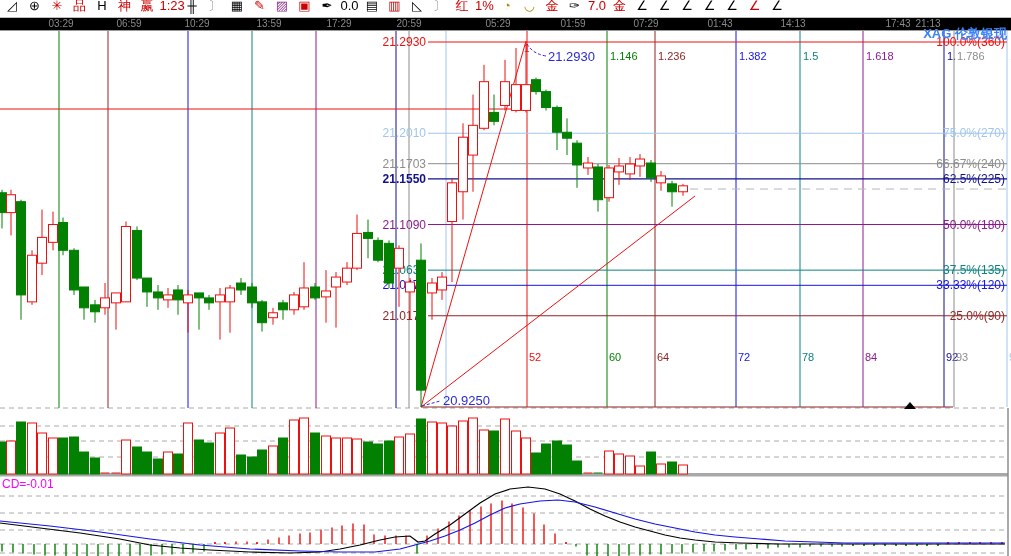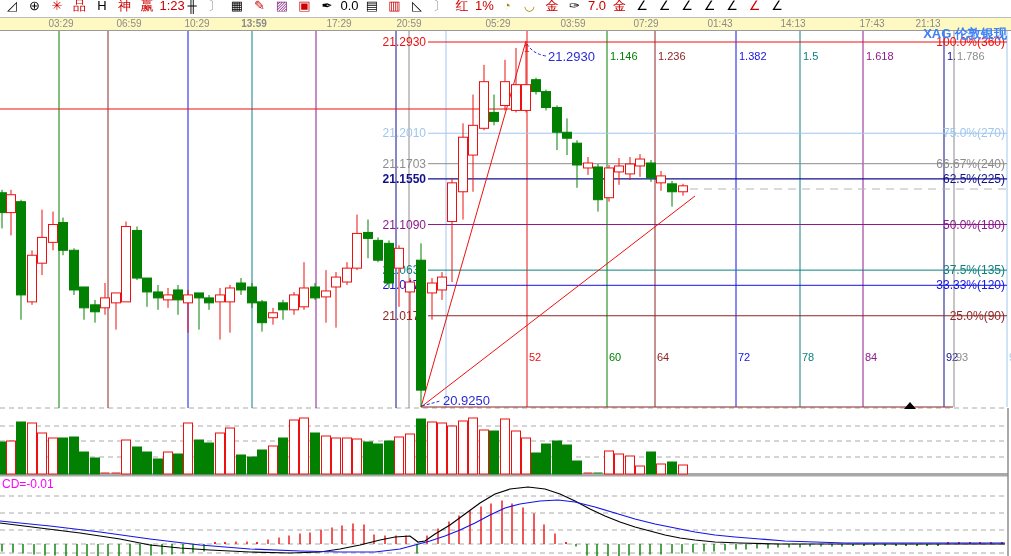--- a/index.html
+++ b/index.html
@@ -1,21 +1,21 @@
 <!DOCTYPE html>
 <html><head>
 <meta charset="utf-8">
 <style>
   html,body{margin:0;padding:0;background:#fff;width:1011px;height:556px;overflow:hidden;
     font-family:"Liberation Sans",sans-serif;}
   #app{position:relative;width:1011px;height:556px;background:#fff;}
   #toolbar{position:absolute;left:0;top:0;width:1011px;height:17px;background:#fff;overflow:hidden;}
   .tbicon{position:absolute;top:-6px;width:20px;height:23px;text-align:center;font-size:13px;
     line-height:23px;cursor:pointer;}
-  #timebar{position:absolute;left:0;top:17px;width:1011px;height:12px;background:#fef9c3;
+  #timebar{position:absolute;left:0;top:17px;width:1011px;height:12px;background:#000000;
     border-top:1px solid #bdbdbd;border-bottom:1px solid #9a9a9a;}
   .tlabel{position:absolute;top:0;font-size:10px;color:#8a8a8a;transform:translateX(-50%);white-space:nowrap;}
   #chart{position:absolute;left:0;top:0;width:1011px;height:556px;}
   #symtitle{position:absolute;top:25px;right:4px;font-size:13px;font-weight:bold;color:#3b82f6;white-space:nowrap;}
   #cdlabel{position:absolute;left:2px;top:477px;font-size:12px;color:#ff00ff;}
   svg text{font-family:"Liberation Sans",sans-serif;}
 </style>
 </head>
 <body>
 
@@ -450,26 +450,26 @@
       <span class="tbicon" style="color: rgb(0, 0, 0); left: 677px;">∠</span>
       <span class="tbicon" style="color: rgb(0, 0, 0); left: 699.5px;">∠</span>
       <span class="tbicon" style="color: rgb(0, 0, 0); left: 722px;">∠</span>
       <span class="tbicon" style="color: rgb(204, 0, 0); left: 744.5px;">∠</span>
       <span class="tbicon" style="color: rgb(0, 0, 0); left: 767px;">∠</span>
     </div>
   <div id="timebar">
       <span class="tlabel" style="left: 61px;">03:29</span>
       <span class="tlabel" style="left: 129px;">06:59</span>
       <span class="tlabel" style="left: 197px;">10:29</span>
-      <span class="tlabel" style="left: 254px; font-weight: bold;">13:59</span>
+      <span class="tlabel" style="left: 269px;">13:59</span>
       <span class="tlabel" style="left: 339px;">17:29</span>
       <span class="tlabel" style="left: 409px;">20:59</span>
       <span class="tlabel" style="left: 498px;">05:29</span>
-      <span class="tlabel" style="left: 573px;">03:59</span>
+      <span class="tlabel" style="left: 573px;">01:59</span>
       <span class="tlabel" style="left: 646px;">07:29</span>
       <span class="tlabel" style="left: 720px;">01:43</span>
       <span class="tlabel" style="left: 793px;">14:13</span>
-      <span class="tlabel" style="left: 872px;">17:43</span>
+      <span class="tlabel" style="left: 898px;">17:43</span>
       <span class="tlabel" style="left: 928px;">21:13</span>
     </div>
   <div id="symtitle">XAG 伦敦银现</div>
   <div id="cdlabel">CD=-0.01</div>
 </div>
 
 </body></html>

